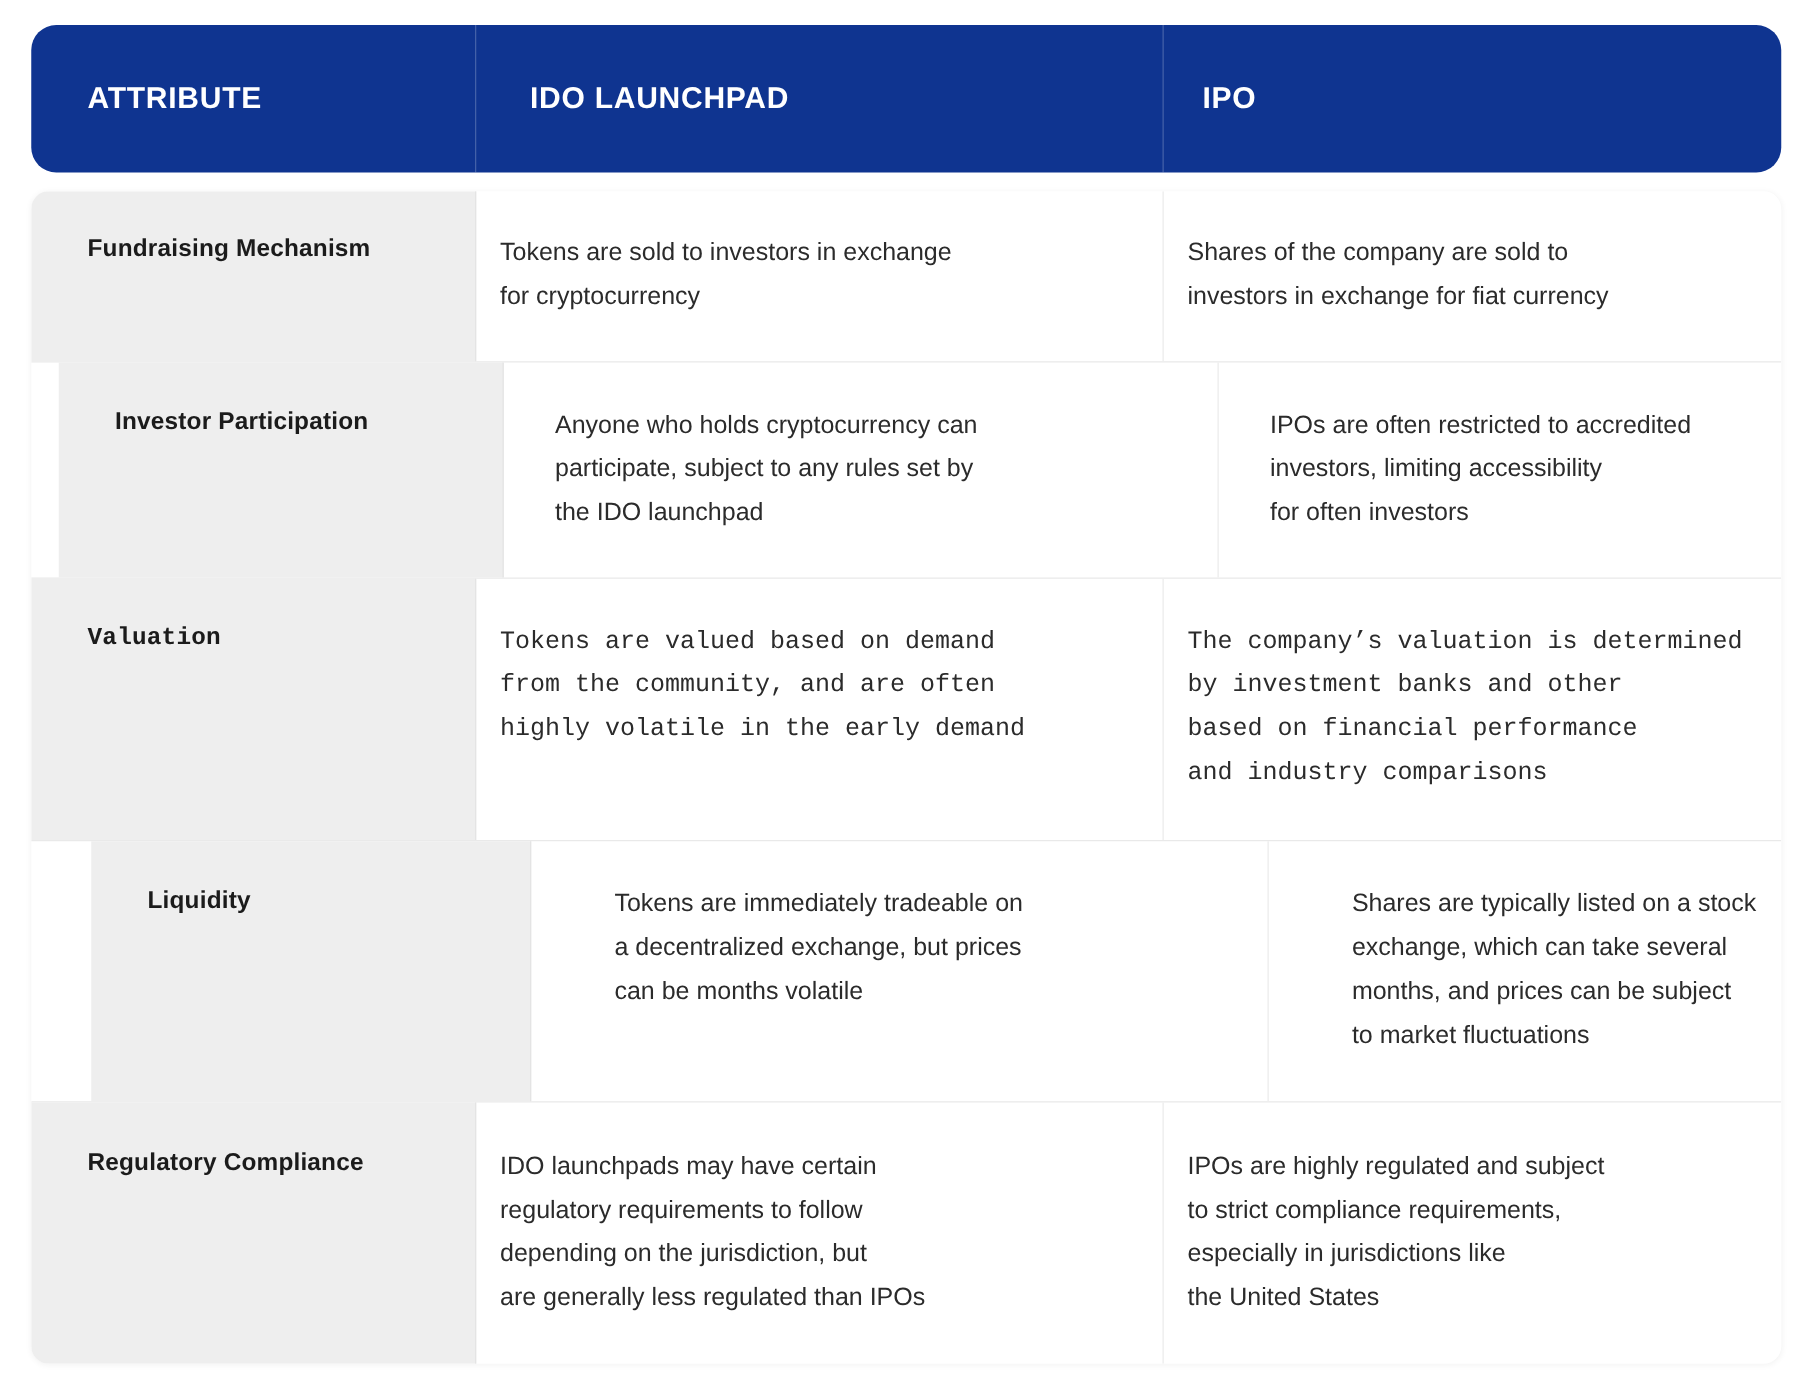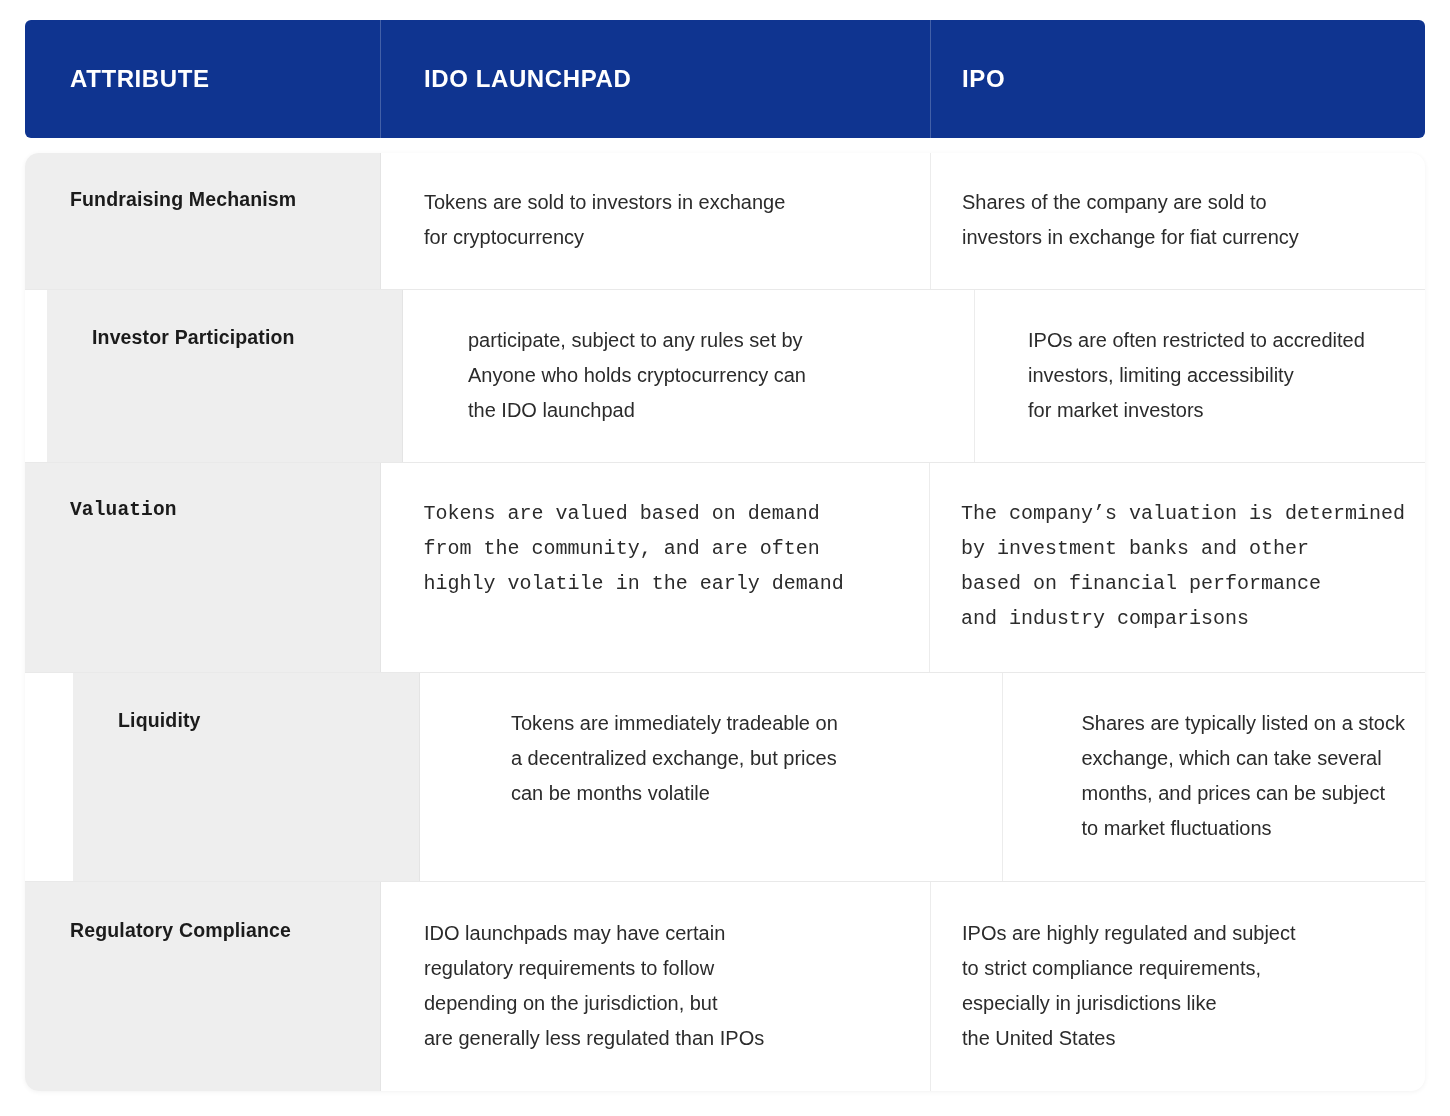--- a/index.html
+++ b/index.html
@@ -19,21 +19,21 @@
     position: absolute;
     left: 25px;
     top: 20px;
     width: 1400px;
   }
 
   
   .table-header {
     display: flex;
     background: #0f3490;
-    border-radius: 6px;
+    border-radius: 20px;
     height: 118px;
     overflow: hidden;
   }
   .th {
     display: flex;
     align-items: center;
     color: #ffffff;
     font-size: 24px;
     font-weight: 600;
     letter-spacing: 0.6px;
@@ -92,20 +92,21 @@
   .cell.ipo {
     flex: 1;
     padding-left: 31px;
     padding-right: 20px;
   }
   .cell.ido, .cell.ipo {
     font-size: 20px;
     color: #2b2b2b;
     line-height: 1.75;
     font-weight: 400;
+    padding-left: 19px;
   }
 
   
   .row-1 .cell { padding-top: 32px; padding-bottom: 34px; }
   .row-2 .cell { padding-top: 33px; padding-bottom: 34px; margin-left: 22px; }
   .row-3 .cell { padding-top: 33px; padding-bottom: 36px; font-family: Liberation Mono, monospace; }
   .row-4 .cell { padding-top: 33px; padding-bottom: 35px; margin-left: 48px; }
   .row-5 .cell { padding-top: 34px; padding-bottom: 35px; }
 
   .lines span { display: block; white-space: nowrap; }
@@ -137,28 +138,28 @@
         </div>
       <div class="cell ipo lines">
           <span>Shares of the company are sold to</span>
           <span>investors in exchange for fiat currency</span>
         </div>
     </div>
 
     <div class="row row-2">
       <div class="cell attr">Investor Participation</div>
       <div class="cell ido lines">
+          <span>Anyone who holds cryptocurrency can</span>
           <span>participate, subject to any rules set by</span>
-          <span>Anyone who holds cryptocurrency can</span>
           <span>the IDO launchpad</span>
         </div>
       <div class="cell ipo lines">
           <span>IPOs are often restricted to accredited</span>
           <span>investors, limiting accessibility</span>
-          <span>for market investors</span>
+          <span>for often investors</span>
         </div>
     </div>
 
     <div class="row row-3">
       <div class="cell attr">Valuation</div>
       <div class="cell ido lines">
           <span>Tokens are valued based on demand</span>
           <span>from the community, and are often</span>
           <span>highly volatile in the early demand</span>
         </div>

